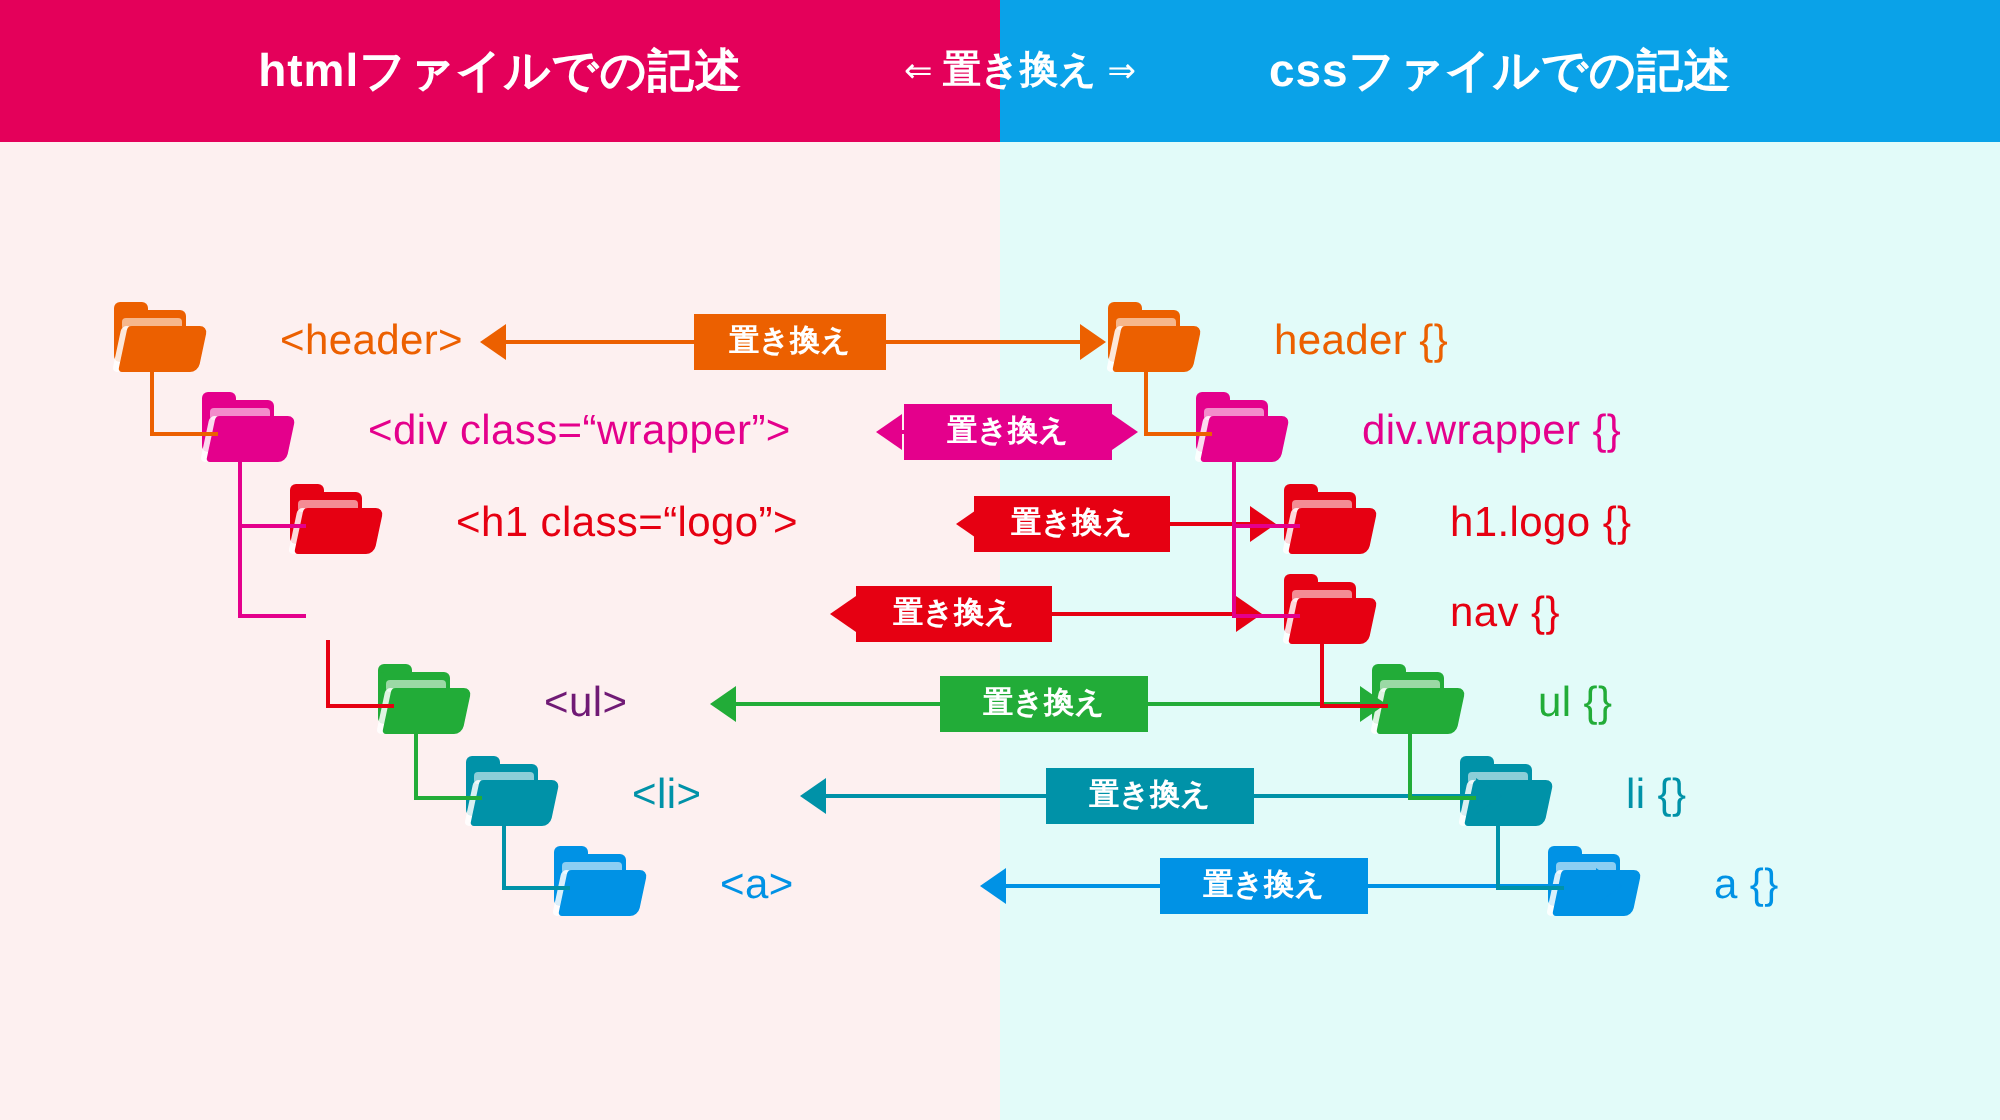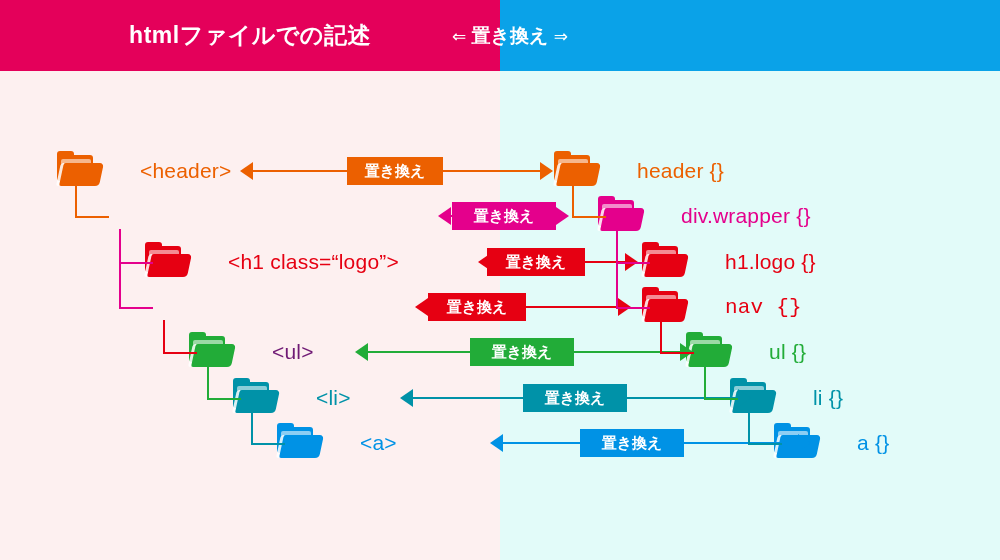--- a/index.html
+++ b/index.html
@@ -82,20 +82,21 @@
 
 <div id="stage">
 
   <div class="bg-left" style="background: rgb(253, 240, 240);"></div>
   <div class="bg-right" style="background: rgb(226, 251, 249); left: 500px;"></div>
 
   <div class="header">
     <div class="head-half head-left" style="background: rgb(228, 0, 90);"></div>
     <div class="head-half head-right" style="background: rgb(10, 162, 232); left: 500px;"></div>
     <div class="head-title left">htmlファイルでの記述</div>
+    <div class="head-title right">cssファイルでの記述</div>
     <div class="head-mid">
       <span class="arw">⇐</span>
       <span>置き換え</span>
       <span class="arw">⇒</span>
     </div>
   </div>
 
   <div id="tree">
       <div class="row" style="top: 148px;">
         <div class="node" style="left: 55px;">
@@ -118,20 +119,30 @@
           </span>
           <span class="tag" style="color: rgb(236, 96, 0);">header {}</span>
         </div>
         <div class="ahead left" style="left: 240px; border-right-color: rgb(236, 96, 0);"></div>
         <div class="aline" style="left: 252px; width: 95px; background: rgb(236, 96, 0);"></div>
         <div class="badge" style="left: 347px; width: 80px; background: rgb(236, 96, 0);">置き換え</div>
         <div class="aline" style="left: 427px; width: 113px; background: rgb(236, 96, 0);"></div>
         <div class="ahead right" style="left: 540px; border-left-color: rgb(236, 96, 0);"></div>
       </div>
       <div class="row" style="top: 193px;">
+        <div class="node" style="left: 99px;">
+          <span class="folder" style="color: rgb(228, 0, 140);">
+            <span class="tab"></span>
+            <span class="back"></span>
+            <span class="notch"></span>
+            <span class="frontedge"></span>
+            <span class="front2"></span>
+          </span>
+          <span class="tag" style="color: rgb(228, 0, 140);">&lt;div class=“wrapper”&gt;</span>
+        </div>
         <div class="node" style="left: 596px;">
           <span class="folder" style="color: rgb(228, 0, 140);">
             <span class="tab"></span>
             <span class="back"></span>
             <span class="notch"></span>
             <span class="frontedge"></span>
             <span class="front2"></span>
           </span>
           <span class="tag" style="color: rgb(228, 0, 140);">div.wrapper {}</span>
         </div>
@@ -170,21 +181,21 @@
       </div>
       <div class="row" style="top: 284px;">
         <div class="node" style="left: 640px;">
           <span class="folder" style="color: rgb(230, 0, 18);">
             <span class="tab"></span>
             <span class="back"></span>
             <span class="notch"></span>
             <span class="frontedge"></span>
             <span class="front2"></span>
           </span>
-          <span class="tag" style="color: rgb(230, 0, 18); font-family: Liberation Mono, monospace;">nav {}</span>
+          <span class="tag" style="color: rgb(230, 0, 18);">nav {}</span>
         </div>
         <div class="ahead left" style="left: 415px; border-right-color: rgb(230, 0, 18);"></div>
         <div class="aline" style="left: 427px; width: 1px; background: rgb(230, 0, 18);"></div>
         <div class="badge" style="left: 428px; width: 82px; background: rgb(230, 0, 18);">置き換え</div>
         <div class="aline" style="left: 510px; width: 108px; background: rgb(230, 0, 18);"></div>
         <div class="ahead right" style="left: 618px; border-left-color: rgb(230, 0, 18);"></div>
       </div>
       <div class="row" style="top: 329px;">
         <div class="node" style="left: 187px;">
           <span class="folder" style="color: rgb(34, 172, 56);">

